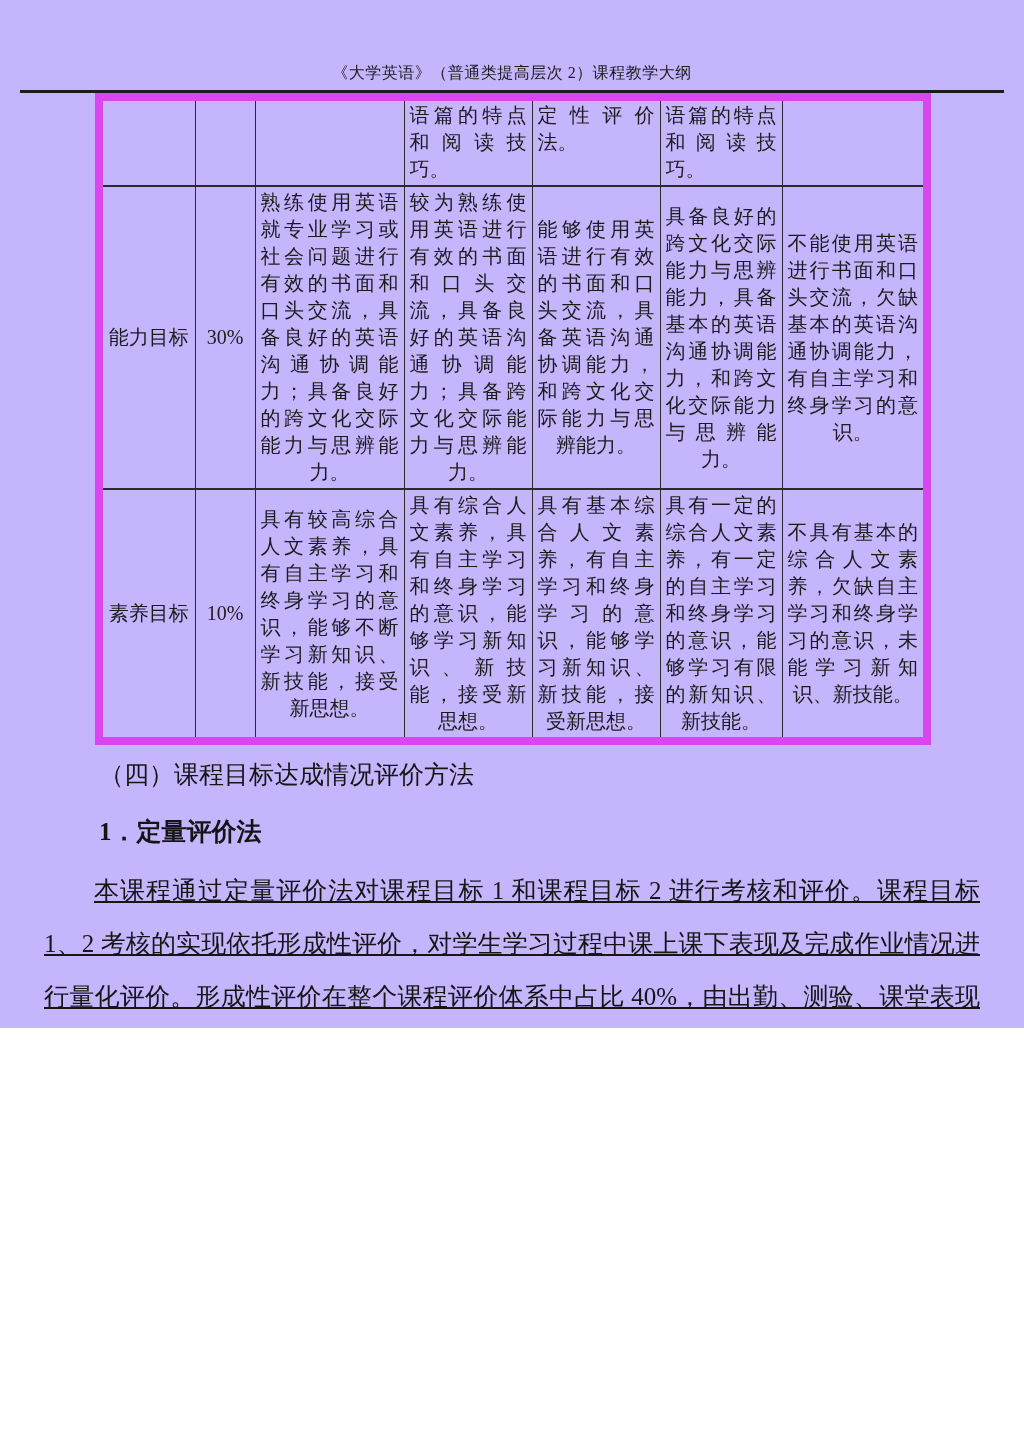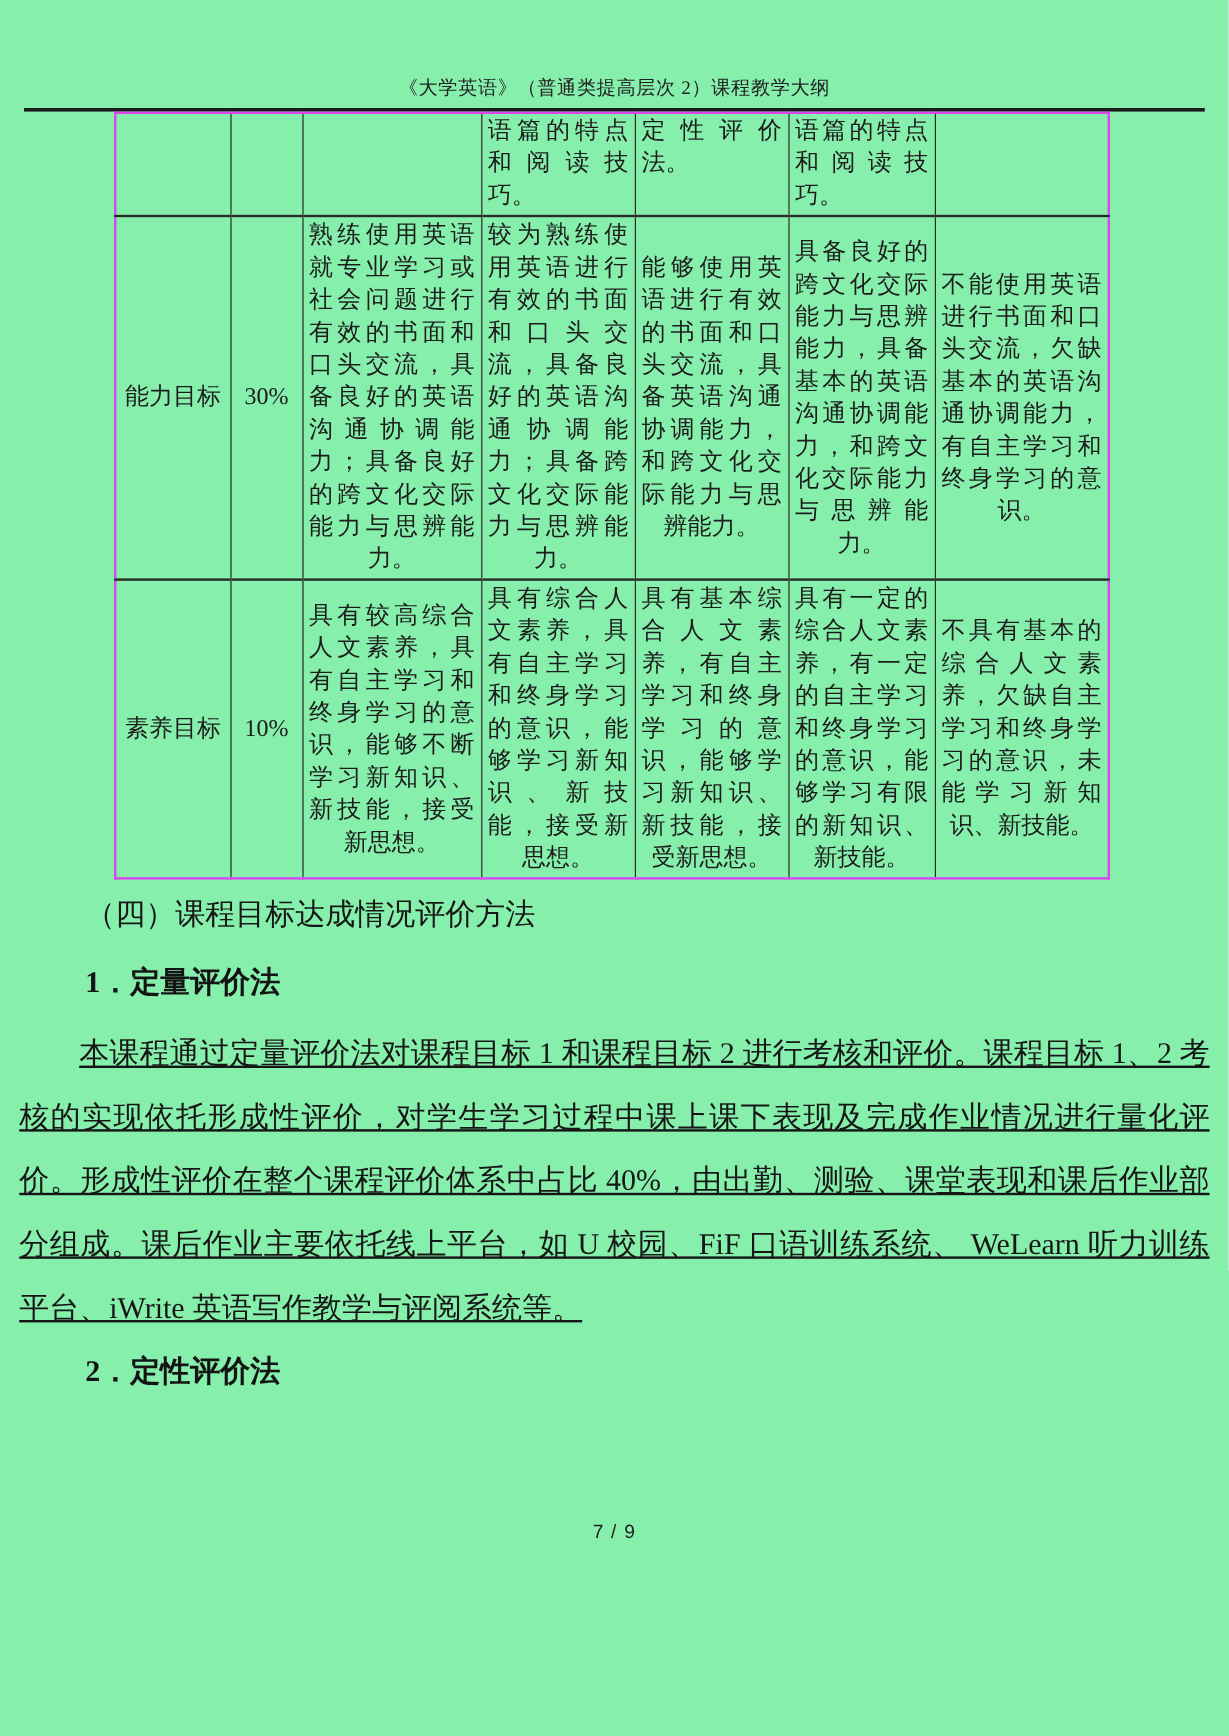--- a/index.html
+++ b/index.html
@@ -1,42 +1,42 @@
 <!DOCTYPE html>
 <html><head>
 <meta charset="utf-8">
 <style>
   * { margin: 0; padding: 0; box-sizing: border-box; }
   html, body { background: #ffffff; }
   .page {
     position: relative;
     width: 1024px;
-    height: 1447px;
-    background: #86efac;
+    height: 1028px;
+    background: #c4b5fd;
     color: #1a1a1a;
     font-family: "Liberation Serif", "DejaVu Serif", serif;
     overflow: hidden;
   }
   .header-title {
     padding-top: 63px;
     text-align: center;
     font-size: 16px;
     color: #1e1e1e;
     letter-spacing: 0.5px;
   }
   .header-rule {
     margin: 6px 20px 0 20px;
     border-bottom: 3px solid #1c1c1c;
   }
   table.obj-table {
     margin-left: 95px;
     width: 830px;
     border-collapse: collapse;
     table-layout: fixed;
-    border: 2px solid #d946ef;
+    border: 8px solid #d946ef;
   }
   table.obj-table td {
     border: 1px solid #2a2a2a;
     font-size: 20px;
     line-height: 27px;
     vertical-align: middle;
     text-align: justify;
     text-align-last: center;
     padding: 2px 5px;
     color: #1c1c1c;
@@ -51,21 +51,21 @@
   }
   tr.row-partial td { border-bottom-width: 2px; }
   tr.row-ability { height: 268px; }
   tr.row-ability td { border-bottom-width: 2px; }
   tr.row-literacy { height: 248px; }
   td.cell-label, td.cell-weight {
     text-align: center;
     text-align-last: center;
     word-break: keep-all;
   }
-  .content { margin: 0 16px; }
+  .content { margin: 0 44px; }
   .section-heading {
     margin: 13px 0 0 55px;
     font-size: 25px;
     line-height: 33px;
     color: #161616;
   }
   .sub-heading {
     margin: 24px 0 0 55px;
     font-size: 25px;
     line-height: 33px;

